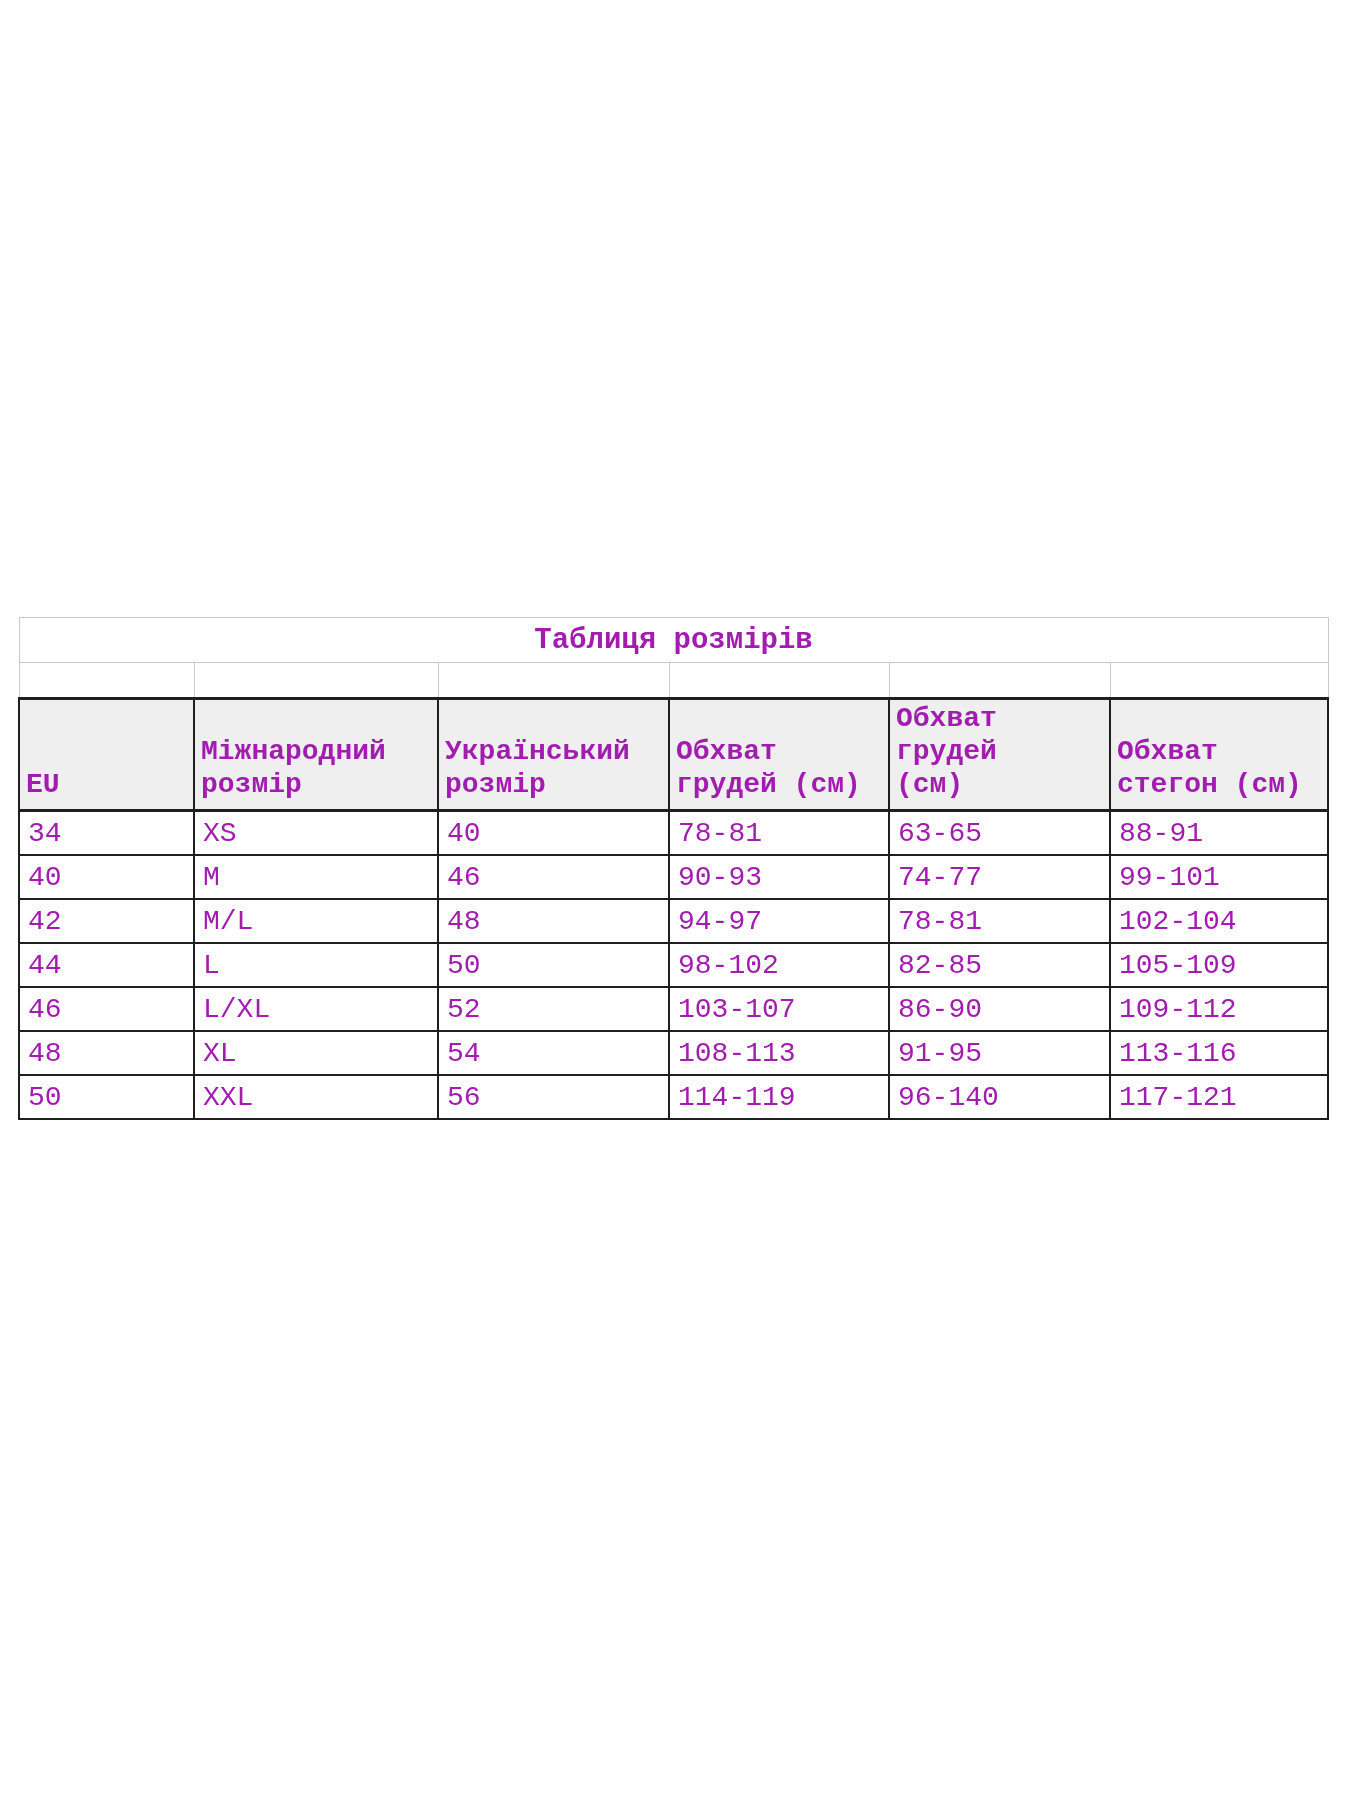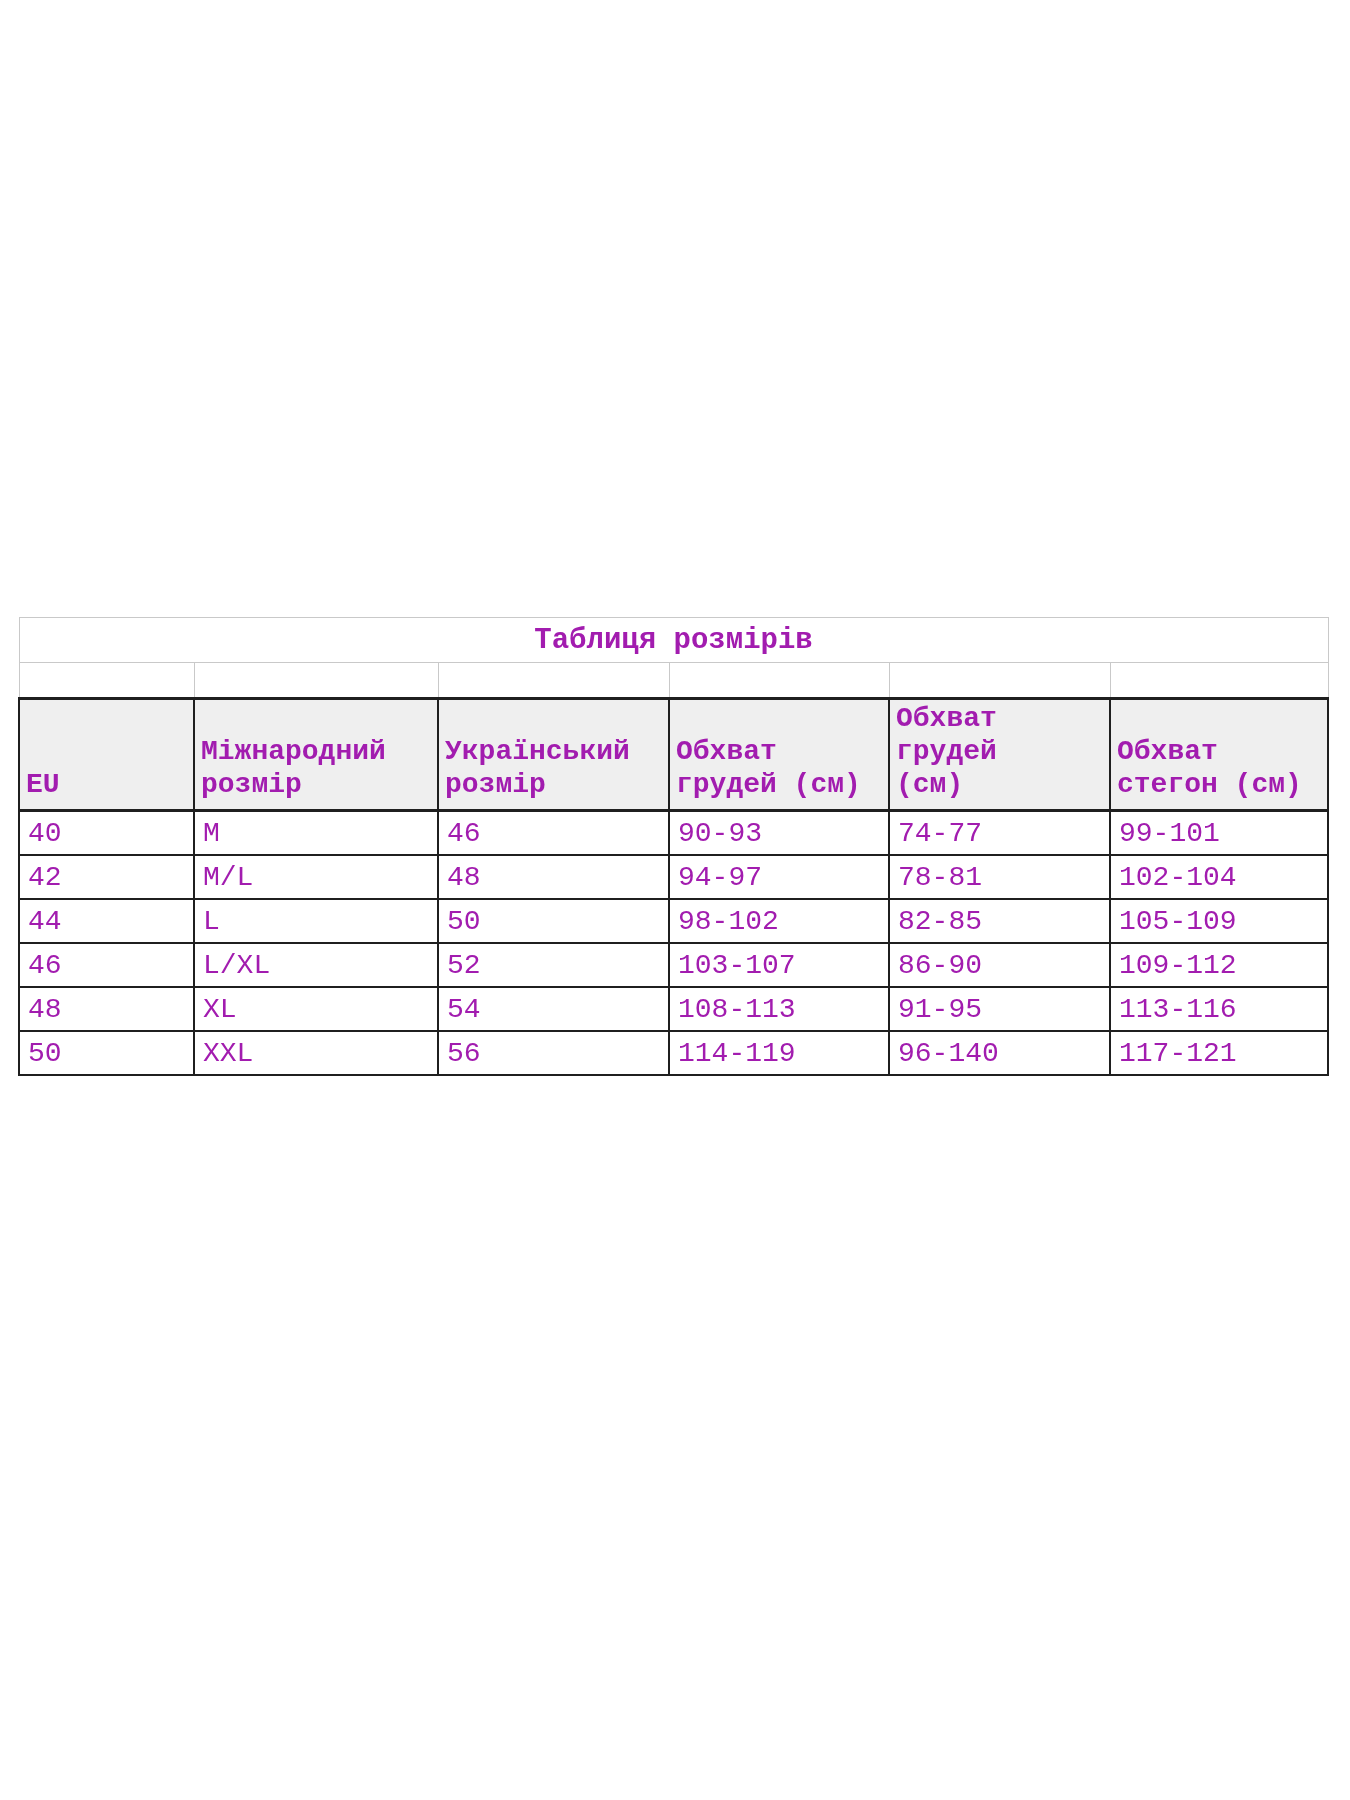--- a/index.html
+++ b/index.html
@@ -113,20 +113,28 @@
 розмір</th>
       <th>Обхват
 грудей (см)</th>
       <th>Обхват грудей
 (см)</th>
       <th>Обхват
 стегон (см)</th>
     </tr>
 
     <tr class="data-row">
+      <td>34</td>
+      <td>XS</td>
+      <td>40</td>
+      <td>78-81</td>
+      <td>63-65</td>
+      <td>88-91</td>
+    </tr>
+    <tr class="data-row">
       <td>40</td>
       <td>M</td>
       <td>46</td>
       <td>90-93</td>
       <td>74-77</td>
       <td>99-101</td>
     </tr>
     <tr class="data-row">
       <td>42</td>
       <td>M/L</td>

